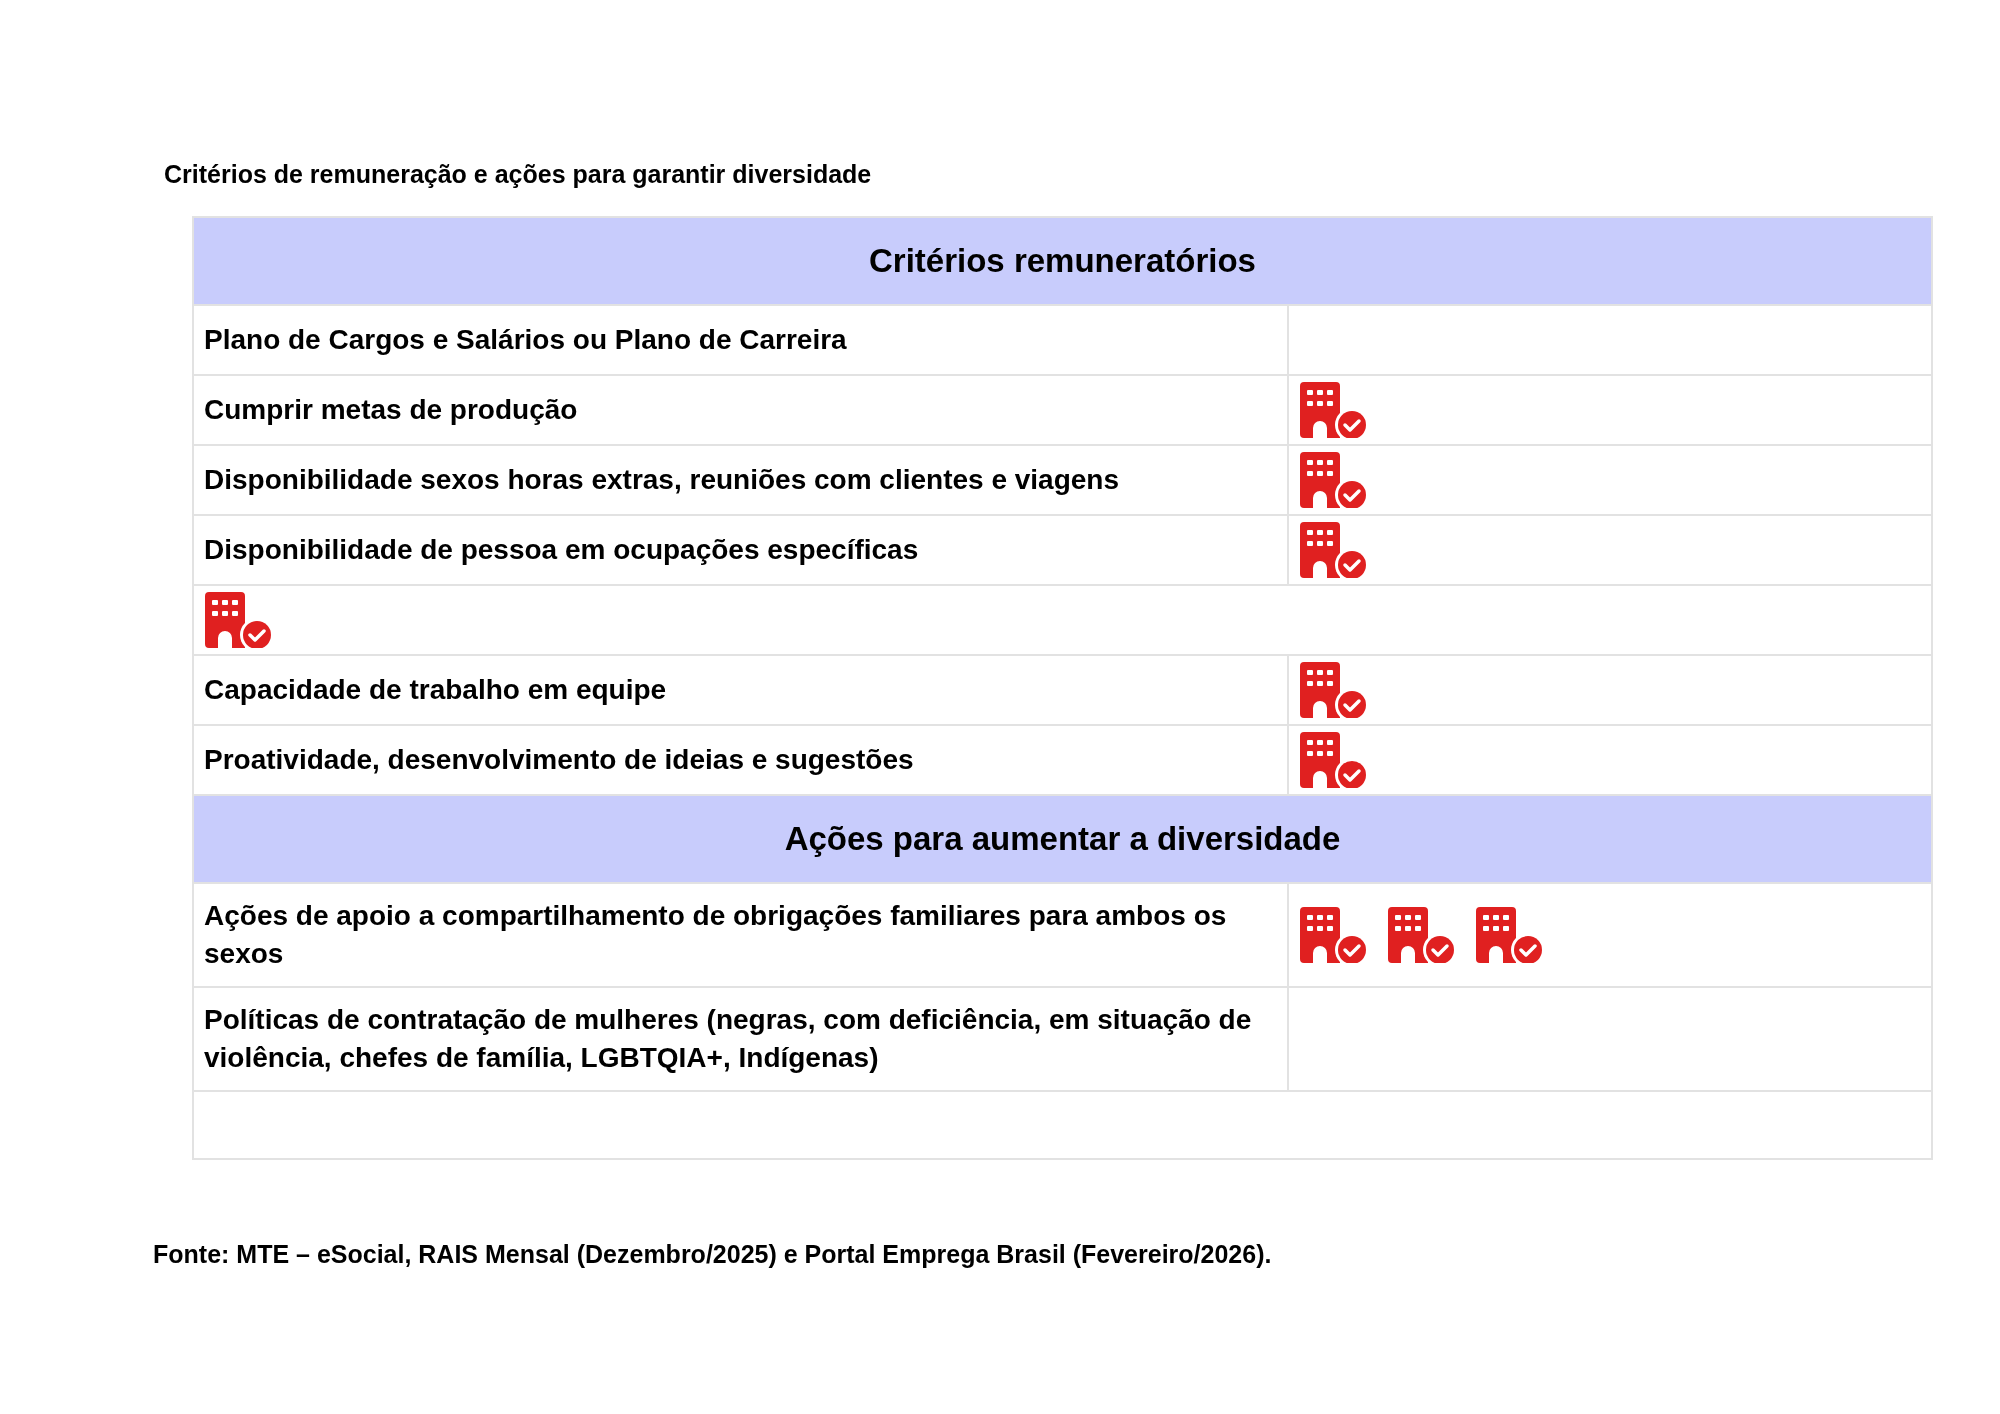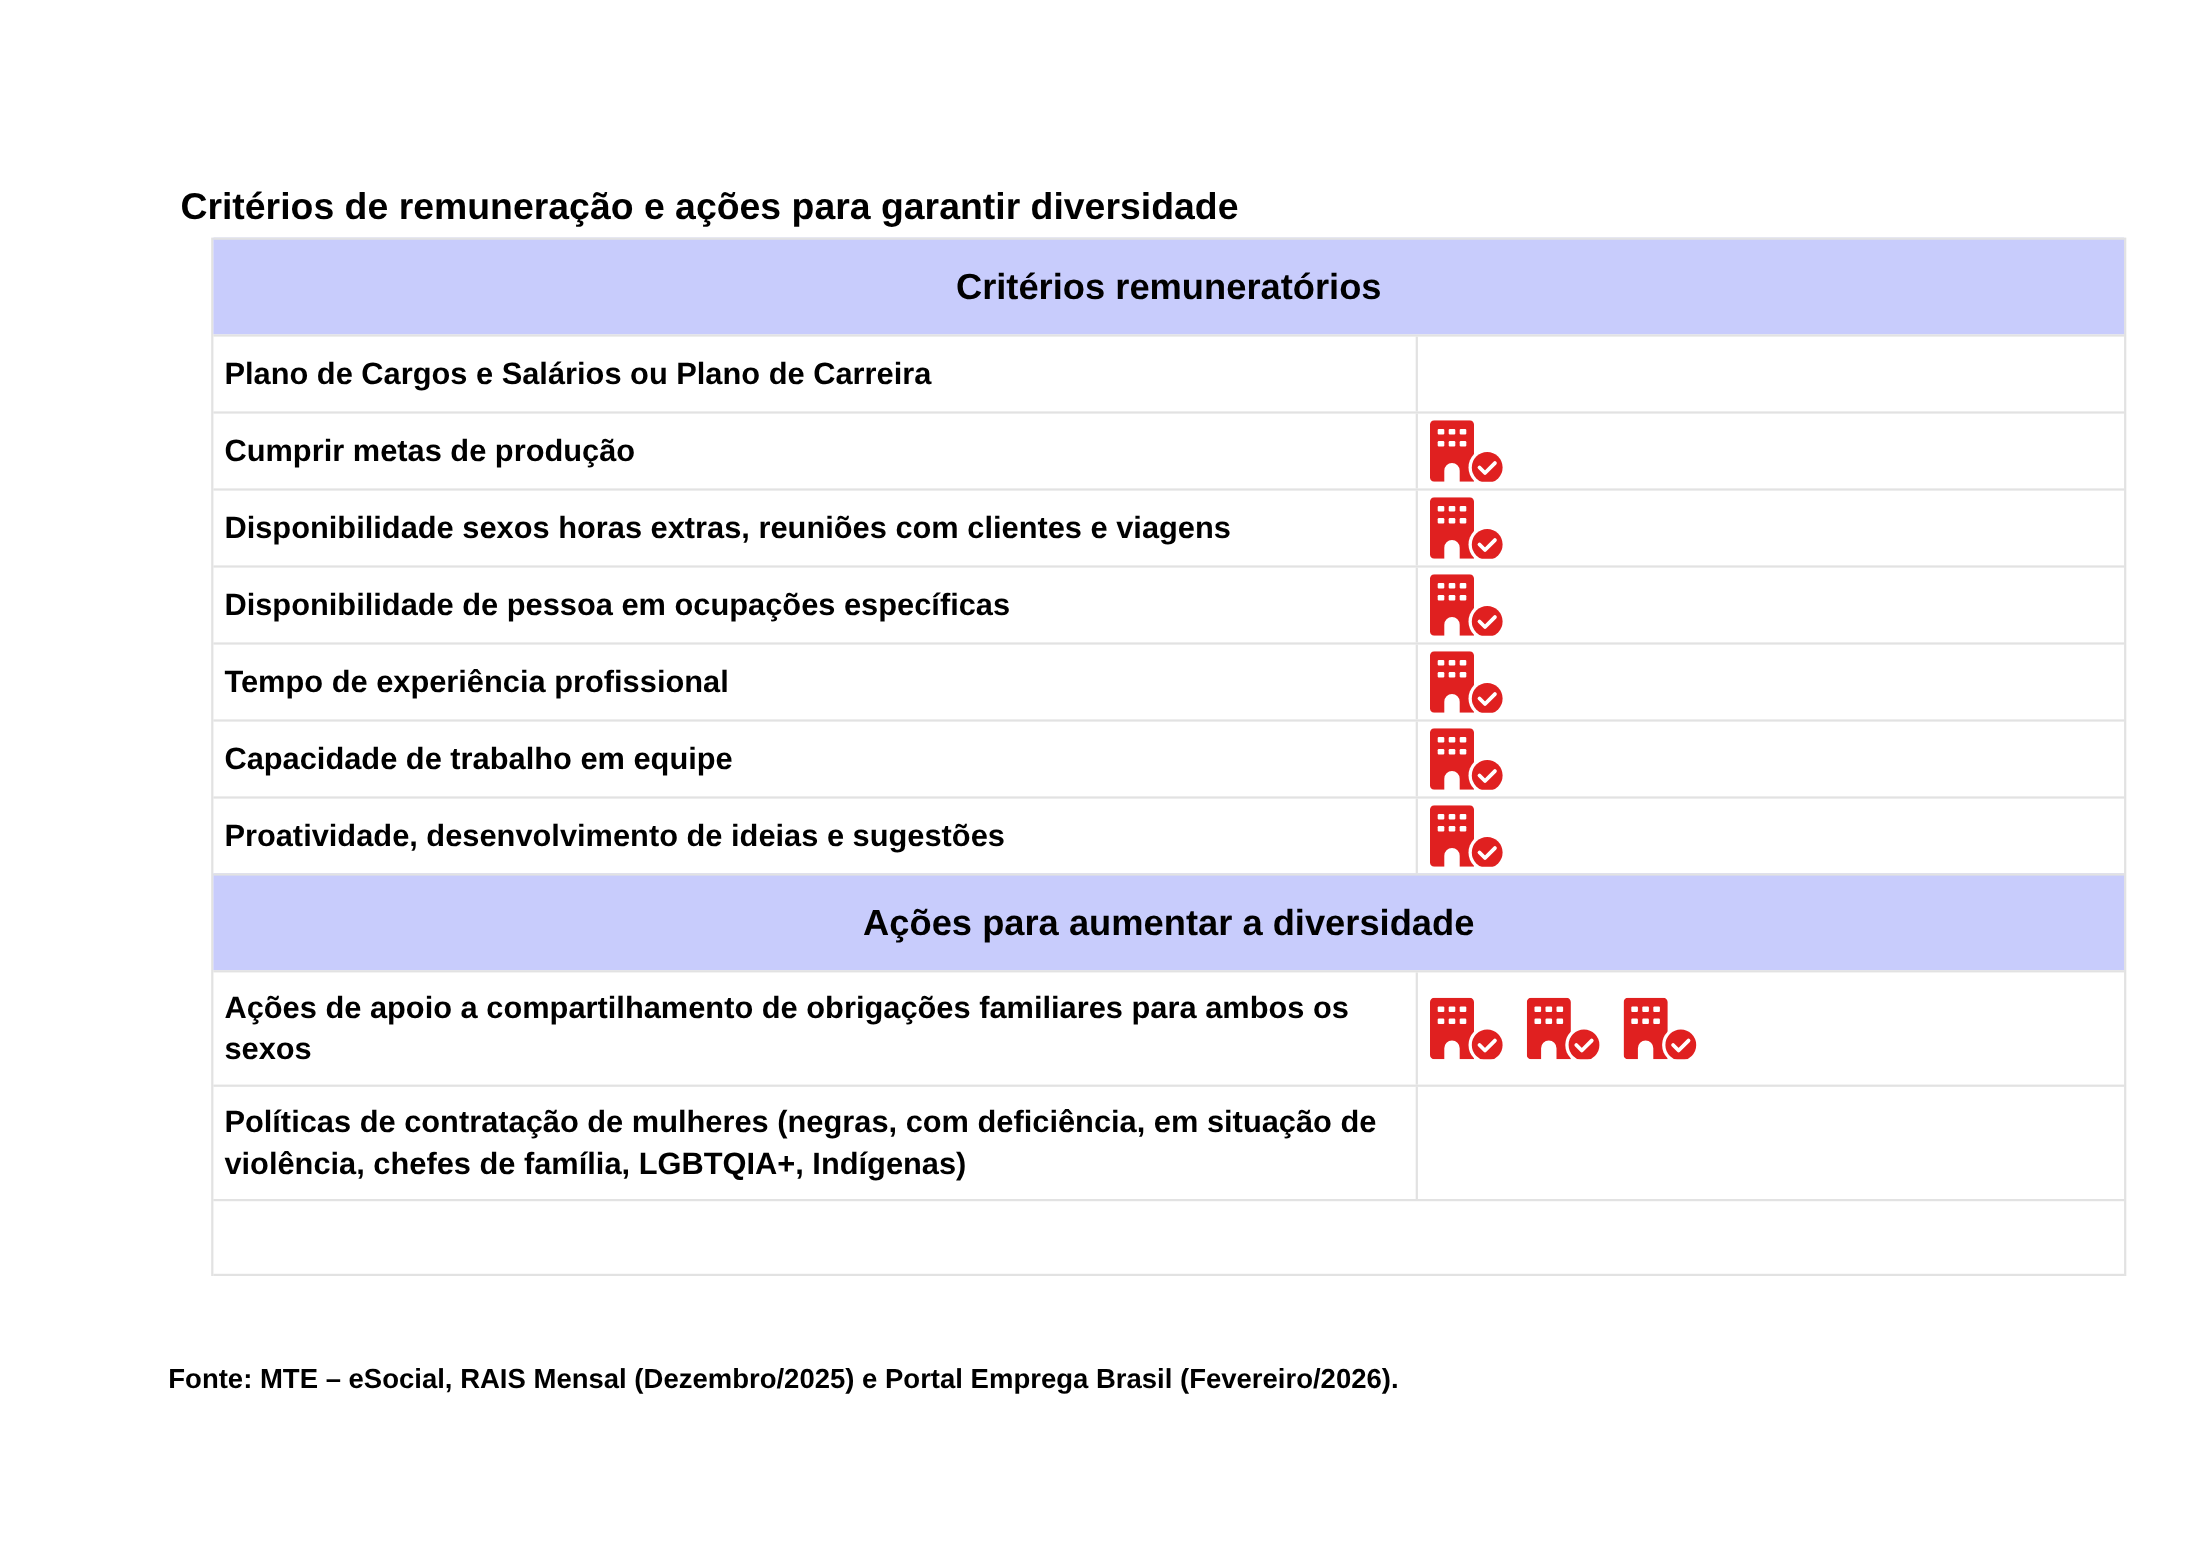--- a/index.html
+++ b/index.html
@@ -2,21 +2,21 @@
 <html><head>
 <meta charset="utf-8">
 <style>
   html, body { margin: 0; padding: 0; background: #ffffff; }
   body {
     width: 2000px; height: 1414px; position: relative; overflow: hidden;
     font-family: "Liberation Sans", "DejaVu Sans", sans-serif; color: #000;
   }
   .title {
     position: absolute; left: 164px; top: 152px;
-    font-size: 34px; font-weight: bold; line-height: 44px; white-space: nowrap; margin-top: 14px;
+    font-size: 25px; font-weight: bold; line-height: 44px; white-space: nowrap;
   }
   .table {
     position: absolute; left: 156px; top: 216px; width: 1741px;
     border-left: 2px solid #e2e2e2; border-right: 2px solid #e2e2e2;
     box-sizing: border-box;
     margin-left: 36px;
   }
   .section-header {
     background: #c8ccfc; height: 88px; display: flex; align-items: center; justify-content: center;
     font-size: 33px; font-weight: bold; border-top: 2px solid #e2e2e2; box-sizing: border-box;
@@ -99,21 +99,20 @@
     <rect x="7" y="19" width="6" height="5" rx="1" fill="#fff"></rect>
     <rect x="17" y="19" width="6" height="5" rx="1" fill="#fff"></rect>
     <rect x="27" y="19" width="6" height="5" rx="1" fill="#fff"></rect>
     <circle cx="52" cy="43" r="17" fill="#fff"></circle>
     <circle cx="52" cy="43" r="14" fill="#e02020"></circle>
     <path d="M45 43 L50 48 L59 39" fill="none" stroke="#fff" stroke-width="3.5" stroke-linecap="round" stroke-linejoin="round"></path>
   </svg>
 </div>
   </div>
   <div class="row">
-    <div class="cell-label">Tempo de experiência profissional</div>
     <div class="cell-icons">
   <svg class="icon" viewBox="0 0 70 56" xmlns="http://www.w3.org/2000/svg">
     <path d="M4 0 H36 A4 4 0 0 1 40 4 V56 H27 V46 A7 7 0 0 0 13 46 V56 H4 A4 4 0 0 1 0 52 V4 A4 4 0 0 1 4 0 Z" fill="#e02020"></path>
     <rect x="7" y="8" width="6" height="5" rx="1" fill="#fff"></rect>
     <rect x="17" y="8" width="6" height="5" rx="1" fill="#fff"></rect>
     <rect x="27" y="8" width="6" height="5" rx="1" fill="#fff"></rect>
     <rect x="7" y="19" width="6" height="5" rx="1" fill="#fff"></rect>
     <rect x="17" y="19" width="6" height="5" rx="1" fill="#fff"></rect>
     <rect x="27" y="19" width="6" height="5" rx="1" fill="#fff"></rect>
     <circle cx="52" cy="43" r="17" fill="#fff"></circle>

